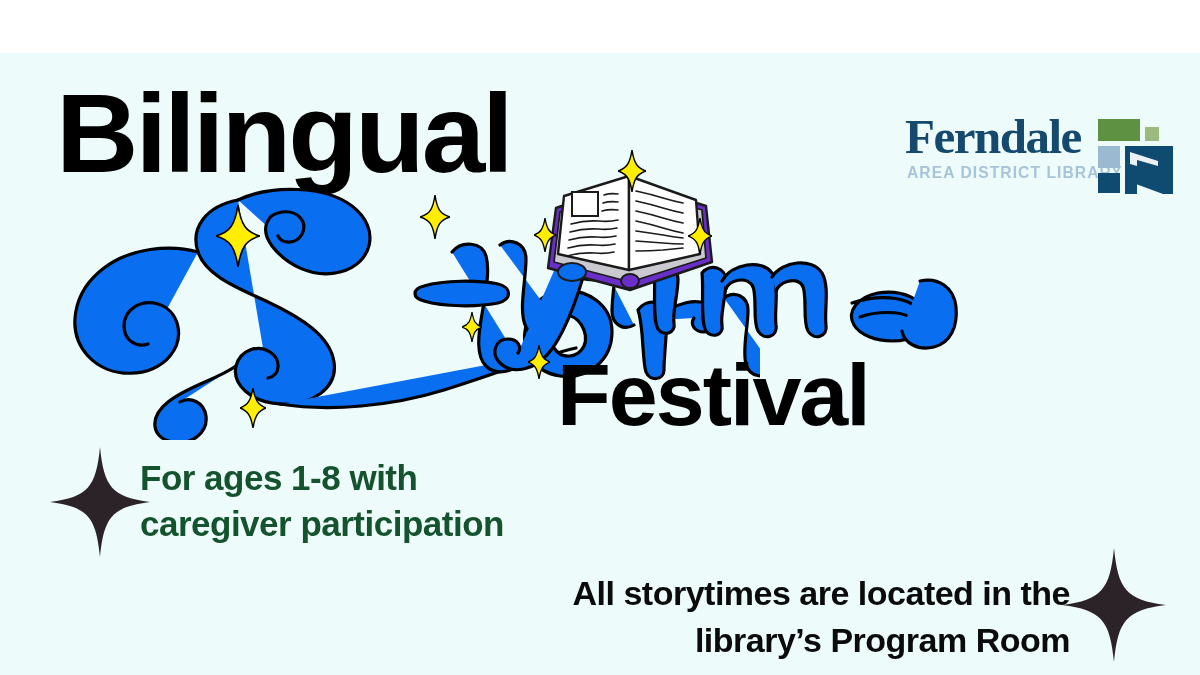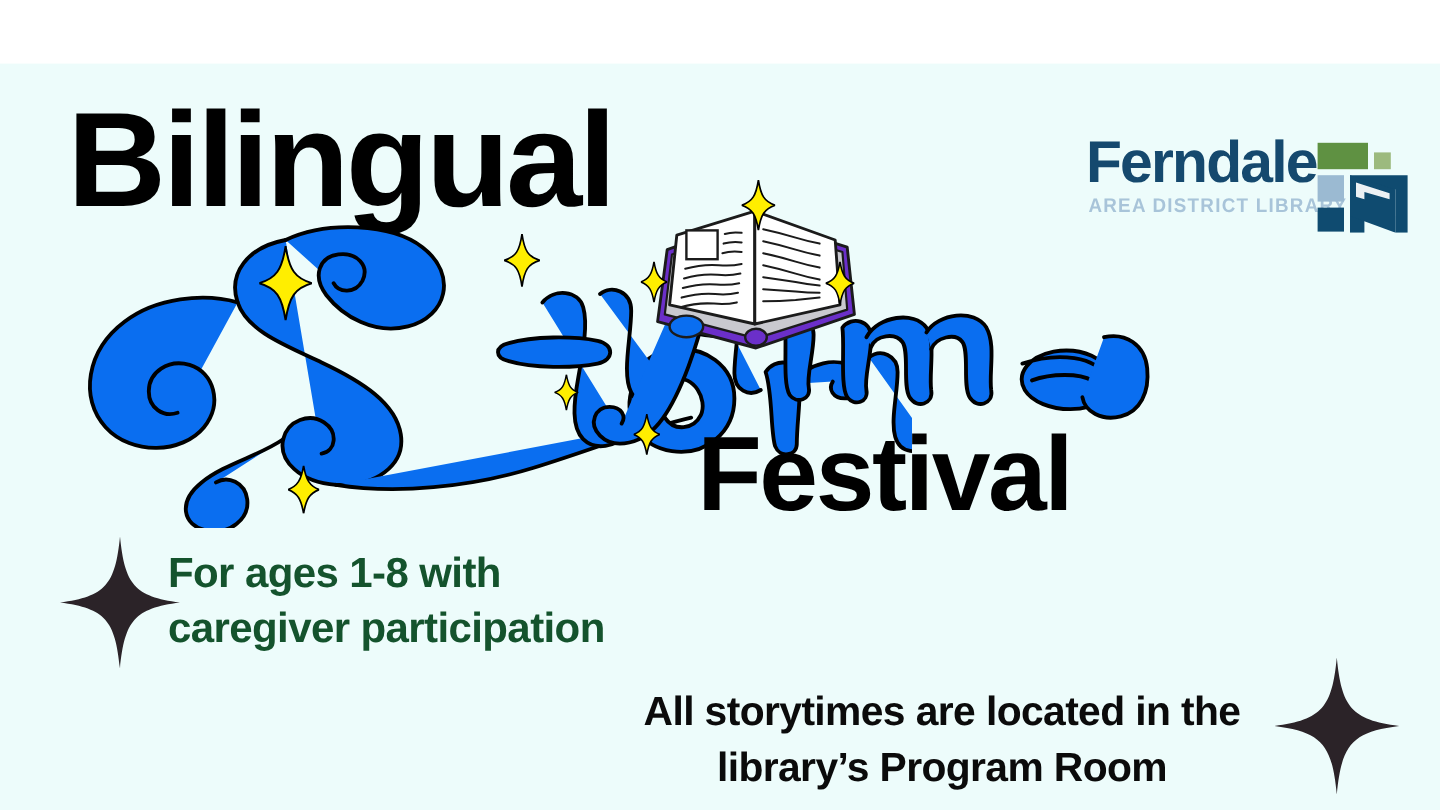--- a/index.html
+++ b/index.html
@@ -39,21 +39,21 @@
     font-size: 112px;
     line-height: 1;
     letter-spacing: -3px;
     color: #000000;
     white-space: nowrap;
     transform: scaleX(1.02);
     transform-origin: left top;
   }
   .word-festival {
     position: absolute;
-    left: 581px;
+    left: 557px;
     top: 351px;
     font-family: "Liberation Sans", sans-serif;
     font-weight: 700;
     font-size: 88px;
     line-height: 1;
     letter-spacing: -2px;
     color: #000000;
     white-space: nowrap;
   }
 
@@ -96,42 +96,42 @@
     line-height: 1.32;
     letter-spacing: -0.5px;
     color: #14532d;
     white-space: pre-line;
   }
   .info-room {
     position: absolute;
     left: 500px;
     top: 570px;
     width: 570px;
-    text-align: center;
+    text-align: right;
     font-family: "Liberation Sans", sans-serif;
     font-weight: 700;
     font-size: 34px;
     line-height: 1.38;
     letter-spacing: -0.5px;
     color: #0b0b0b;
     white-space: pre-line;
   }
 
   
   .logo {
     position: absolute;
     left: 905px;
     top: 112px;
     width: 270px;
     height: 86px;
   }
   .logo-wordmark {
     position: absolute;
     left: 0; top: 0;
-    font-family: Liberation Sans, sans-serif;
+    font-family: Liberation Serif, serif;
     font-weight: 700;
     font-size: 49px;
     line-height: 1;
     letter-spacing: -1.5px;
     color: #15496e;
     white-space: nowrap;
   }
   .logo-subtitle {
     position: absolute;
     left: 2px; top: 51px;

